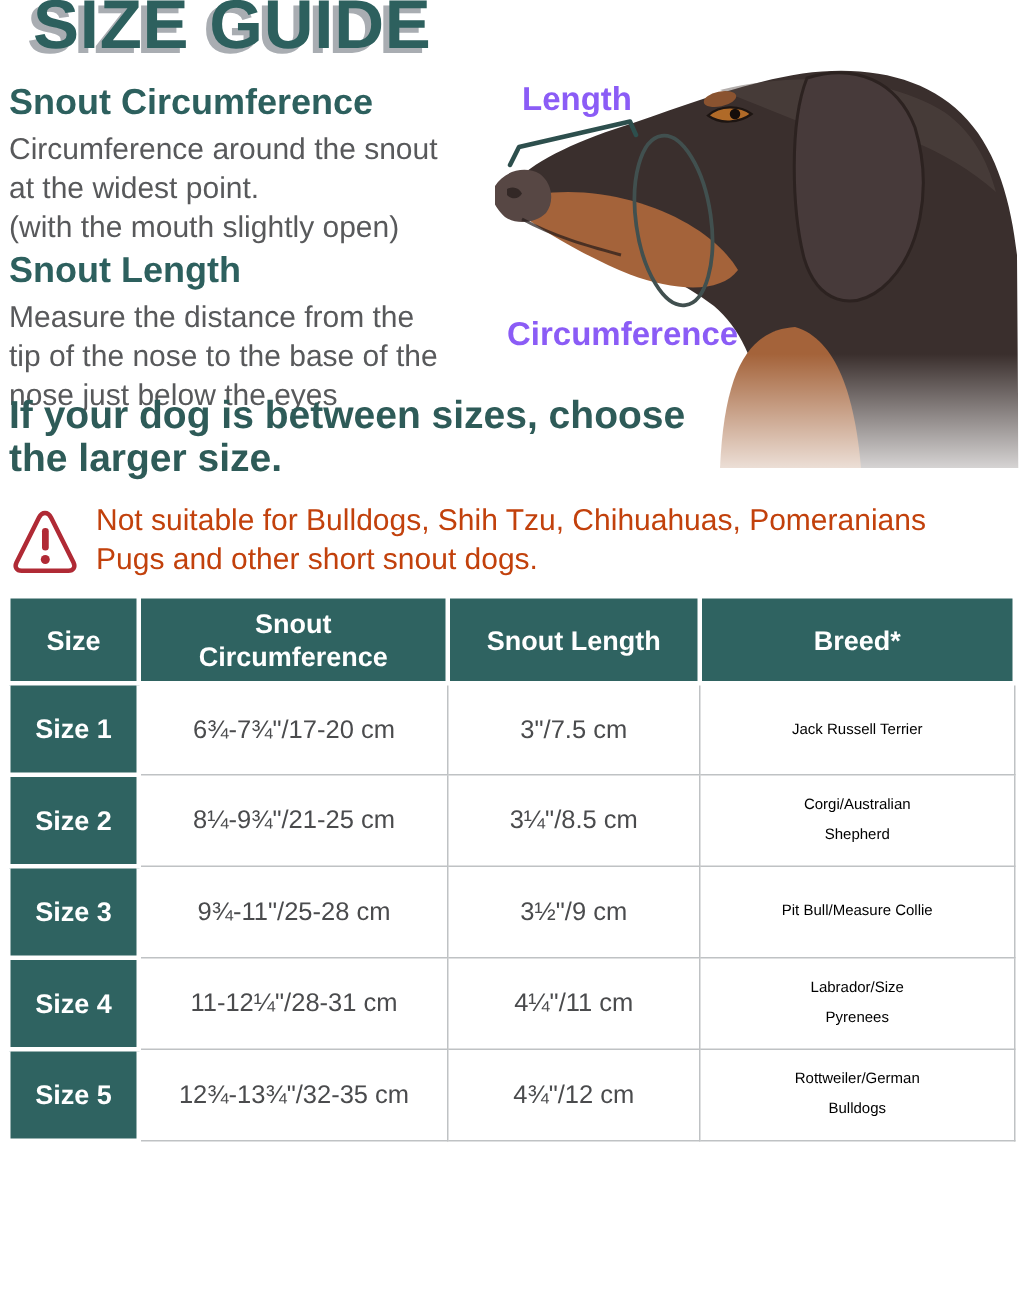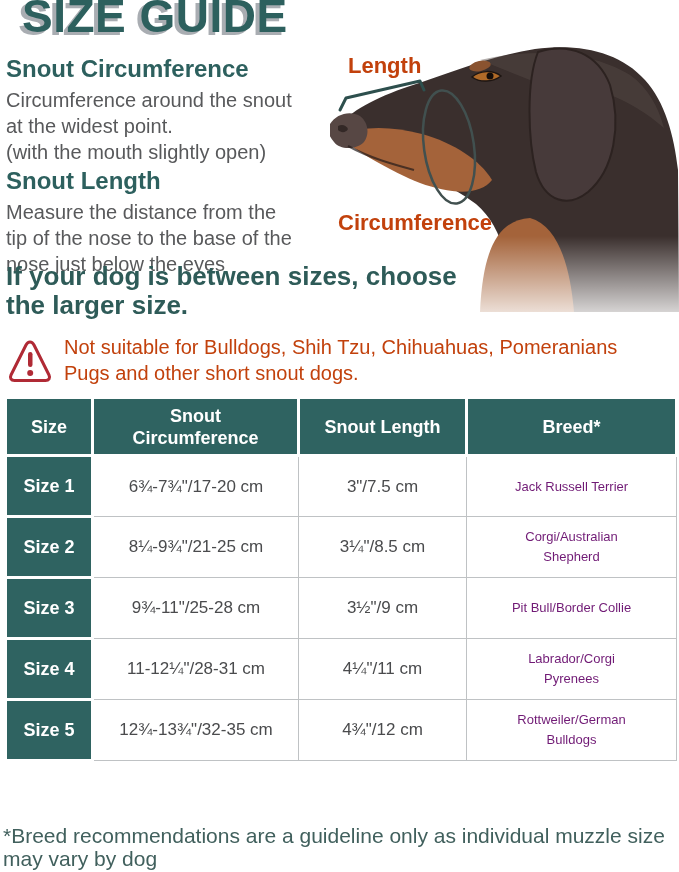--- a/index.html
+++ b/index.html
@@ -20,21 +20,21 @@
   .section { position:absolute; left:6px; width:334px; }
   .section h2 { margin:0; font-size:24px; line-height:30px; font-weight:bold; color:#2d605e; }
   .section p  { margin:3px 0 0 0; font-size:20px; line-height:26px; color:#58595b; }
   .sec-circ { top:54px; }
   .sec-len  { top:166px; }
 
   
   .hero { position:absolute; left:330px; top:40px; width:349px; height:292px; }
   .hero svg { position:absolute; left:0; top:0; }
   .diagram-label {
-    position:absolute; font-size:22px; font-weight:bold; color:#c2410c;text-align:center;
+    position:absolute; font-size:22px; font-weight:bold; color:#8b5cf6;text-align:center;
   }
   .label-length { left:18px; top:13px; }
   .label-circ   { left:8px;  top:170px; }
 
   
   .note {
     position:absolute; left:6px; top:262px; width:520px; margin:0;
     font-size:26px; line-height:29px; font-weight:bold; color:#2e5b58;
   }
 
@@ -53,21 +53,21 @@
   .size-table td, .size-table th {
     border:1px solid #bfc2c4; text-align:center; vertical-align:middle; padding:0;
   }
   .size-table .teal {
     background:#2f6361; color:#ffffff; font-weight:bold; font-size:18px;
     line-height:22px; border:3px solid #ffffff;
   }
   .size-table thead tr { height:58px; }
   .size-table tbody tr { height:61px; }
   .cell-num   { font-size:17px; color:#4a4b4d; }
-  .cell-breed { font-size:13px; line-height:20px; color:#701a75; }
+  .cell-breed { font-size:10px; line-height:20px; color:#000000; }
 
   
   .footnote {
     position:absolute; left:3px; top:824px; margin:0; width:672px;
     font-size:21px; line-height:23px; color:#41605d;
   }
 </style>
 </head>
 <body>
 
@@ -179,35 +179,33 @@
         <td class="teal">Size 2</td>
         <td class="cell-num">8¼-9¾"/21-25 cm</td>
         <td class="cell-num">3¼"/8.5 cm</td>
         <td class="cell-breed ml">Corgi/Australian
 Shepherd</td>
       </tr>
       <tr>
         <td class="teal">Size 3</td>
         <td class="cell-num">9¾-11"/25-28 cm</td>
         <td class="cell-num">3½"/9 cm</td>
-        <td class="cell-breed">Pit Bull/Border Collie</td>
+        <td class="cell-breed">Pit Bull/Measure Collie</td>
       </tr>
       <tr>
         <td class="teal">Size 4</td>
         <td class="cell-num">11-12¼"/28-31 cm</td>
         <td class="cell-num">4¼"/11 cm</td>
-        <td class="cell-breed ml">Labrador/Corgi
+        <td class="cell-breed ml">Labrador/Size
 Pyrenees</td>
       </tr>
       <tr>
         <td class="teal">Size 5</td>
         <td class="cell-num">12¾-13¾"/32-35 cm</td>
         <td class="cell-num">4¾"/12 cm</td>
         <td class="cell-breed ml">Rottweiler/German
 Bulldogs</td>
       </tr>
     </tbody>
   </table>
 
-  <p class="footnote ml">*Breed recommendations are a guideline only as individual muzzle size
-may vary by dog</p>
 
 </div>
 
 </body></html>

